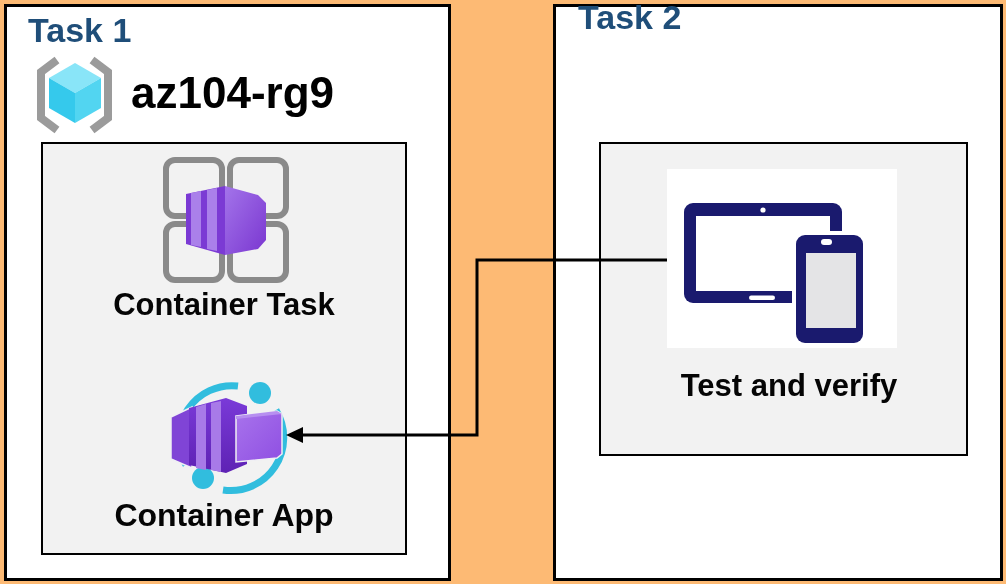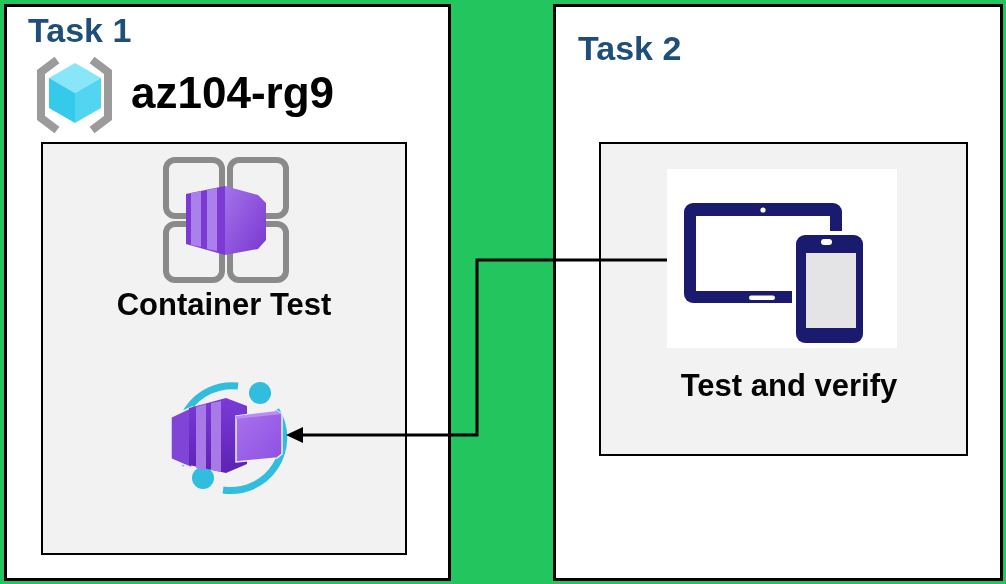--- a/index.html
+++ b/index.html
@@ -1,18 +1,18 @@
 <!DOCTYPE html>
 <html><head>
 <meta charset="utf-8">
 <style>
   * { margin:0; padding:0; box-sizing:border-box; }
   body { background:#fff; }
   #canvas {
-    position:relative; width:1006px; height:584px; background:#22c55e;
+    position:relative; width:1006px; height:584px; background:#fdba74;
     font-family:"Liberation Sans", sans-serif; overflow:hidden;
   }
   .outer-box { position:absolute; background:#fff; border:3px solid #000; }
   .panel     { position:absolute; background:#F2F2F2; border:2px solid #000; }
   .heading   { position:absolute; font-size:34px; font-weight:700; color:#1F4E79; line-height:34px; white-space:nowrap; }
   .rg-label  { position:absolute; font-size:44px; font-weight:700; color:#000; line-height:40px; white-space:nowrap; }
   .node-label{ position:absolute; font-weight:700; color:#050505; text-align:center; line-height:34px; }
   .icon-abs  { position:absolute; }
   .card      { position:absolute; background:#ffffff; }
   #connector-layer { position:absolute; left:0; top:0; width:1006px; height:584px; z-index:10; pointer-events:none; }
@@ -51,21 +51,21 @@
       <rect x="6" y="70" width="56" height="56" rx="9"></rect>
       <rect x="70" y="70" width="56" height="56" rx="9"></rect>
     </g>
     <polygon points="26,40 65,32 65,101 26,90" fill="#7B3AD4"></polygon>
     <polygon points="31,39 41,37 41,93 31,91" fill="#AA80EA"></polygon>
     <polygon points="47,36 57,34 57,97 47,95" fill="#AA80EA"></polygon>
     <polygon points="65,32 98,41 106,49 106,86 98,95 65,101" fill="url(#envGrad)"></polygon>
   </svg>
 
   <div class="node-label" style="left:43px; top:288px; width:362px; font-size:31px;">
-    <div>Container Test</div>
+    <div>Container Task</div>
   </div>
 
   <svg class="icon-abs" style="left:165px; top:378px;" width="140" height="120" viewBox="0 0 140 120">
     <defs>
       <linearGradient id="appCenterGrad" x1="0" y1="0" x2="0" y2="1">
         <stop offset="0" stop-color="#7A3AD8"></stop>
           <stop offset="1" stop-color="#5E22B4"></stop>
       </linearGradient>
       <linearGradient id="appRightGrad" x1="0" y1="0" x2="1" y2="1">
         <stop offset="0" stop-color="#A873EC"></stop>
@@ -81,24 +81,25 @@
     <polygon points="6,39 27,29 27,90 6,81" fill="#8044D6" stroke="#F0F0F4" stroke-width="1.5"></polygon>
     <polygon points="24,30 61,20 82,28 82,86 61,95 24,87" fill="url(#appCenterGrad)"></polygon>
     <polygon points="31,29 41,26 41,92 31,90" fill="#A87AE8"></polygon>
     <polygon points="46,25 56,23 56,94 46,92" fill="#A87AE8"></polygon>
     <g>
       <polygon points="71,38 112,33 117,36 117,76 112,80 71,84" fill="url(#appRightGrad)" stroke="#F0F0F4" stroke-width="1.5"></polygon>
       <polygon points="71,38 112,33 117,36 71,41" fill="#B78FF0"></polygon>
     </g>
   </svg>
 
+  <div class="node-label" style="left:43px; top:498px; width:362px; font-size:32px;">Container App</div>
 
   <div class="outer-box" style="left:553px; top:4px; width:450px; height:577px;"></div>
 
-  <div class="heading" style="left:578px; top:31px;">Task 2</div>
+  <div class="heading" style="left:578px; top:0;">Task 2</div>
 
   <div class="panel" style="left:599px; top:142px; width:369px; height:314px;"></div>
 
   <div class="card" style="left:667px; top:169px; width:230px; height:179px;">
     <svg width="230" height="179" viewBox="0 0 230 179">
       <g>
         <rect x="17" y="34" width="158" height="100" rx="9" fill="#1A1A6E"></rect>
         <rect x="29" y="47" width="134" height="75" fill="#FFFFFF"></rect>
         <circle cx="96" cy="41" r="2.6" fill="#FFFFFF"></circle>
         <rect x="82" y="126.5" width="26" height="4.5" rx="2.2" fill="#FFFFFF"></rect>

